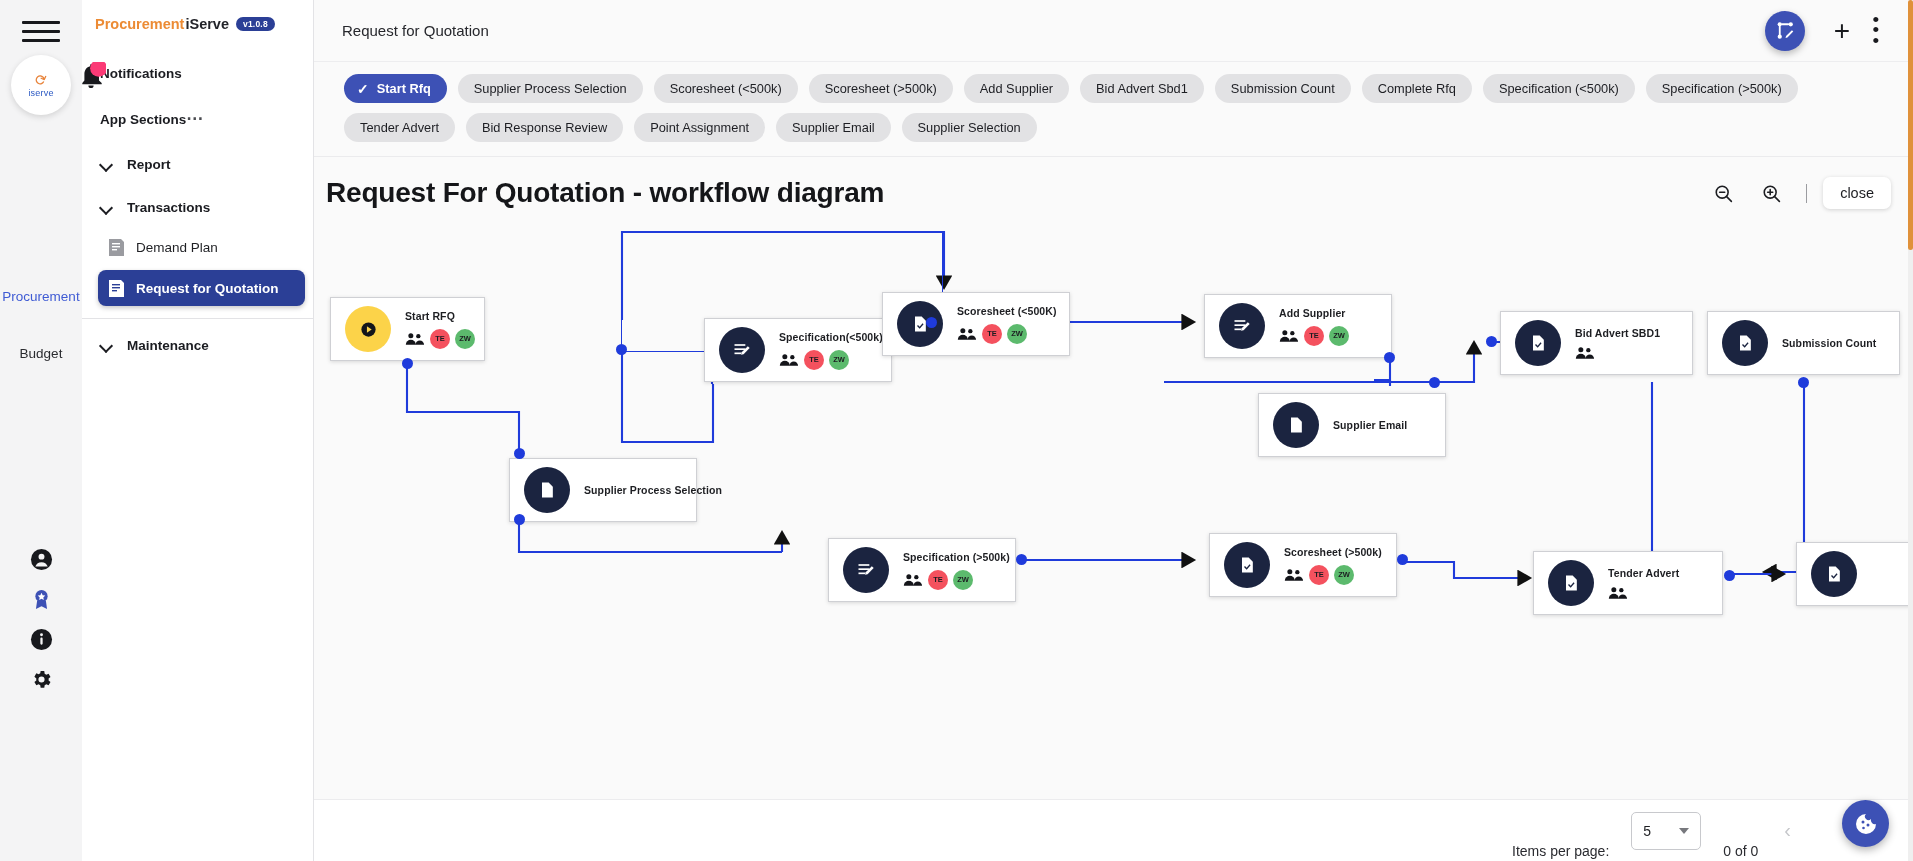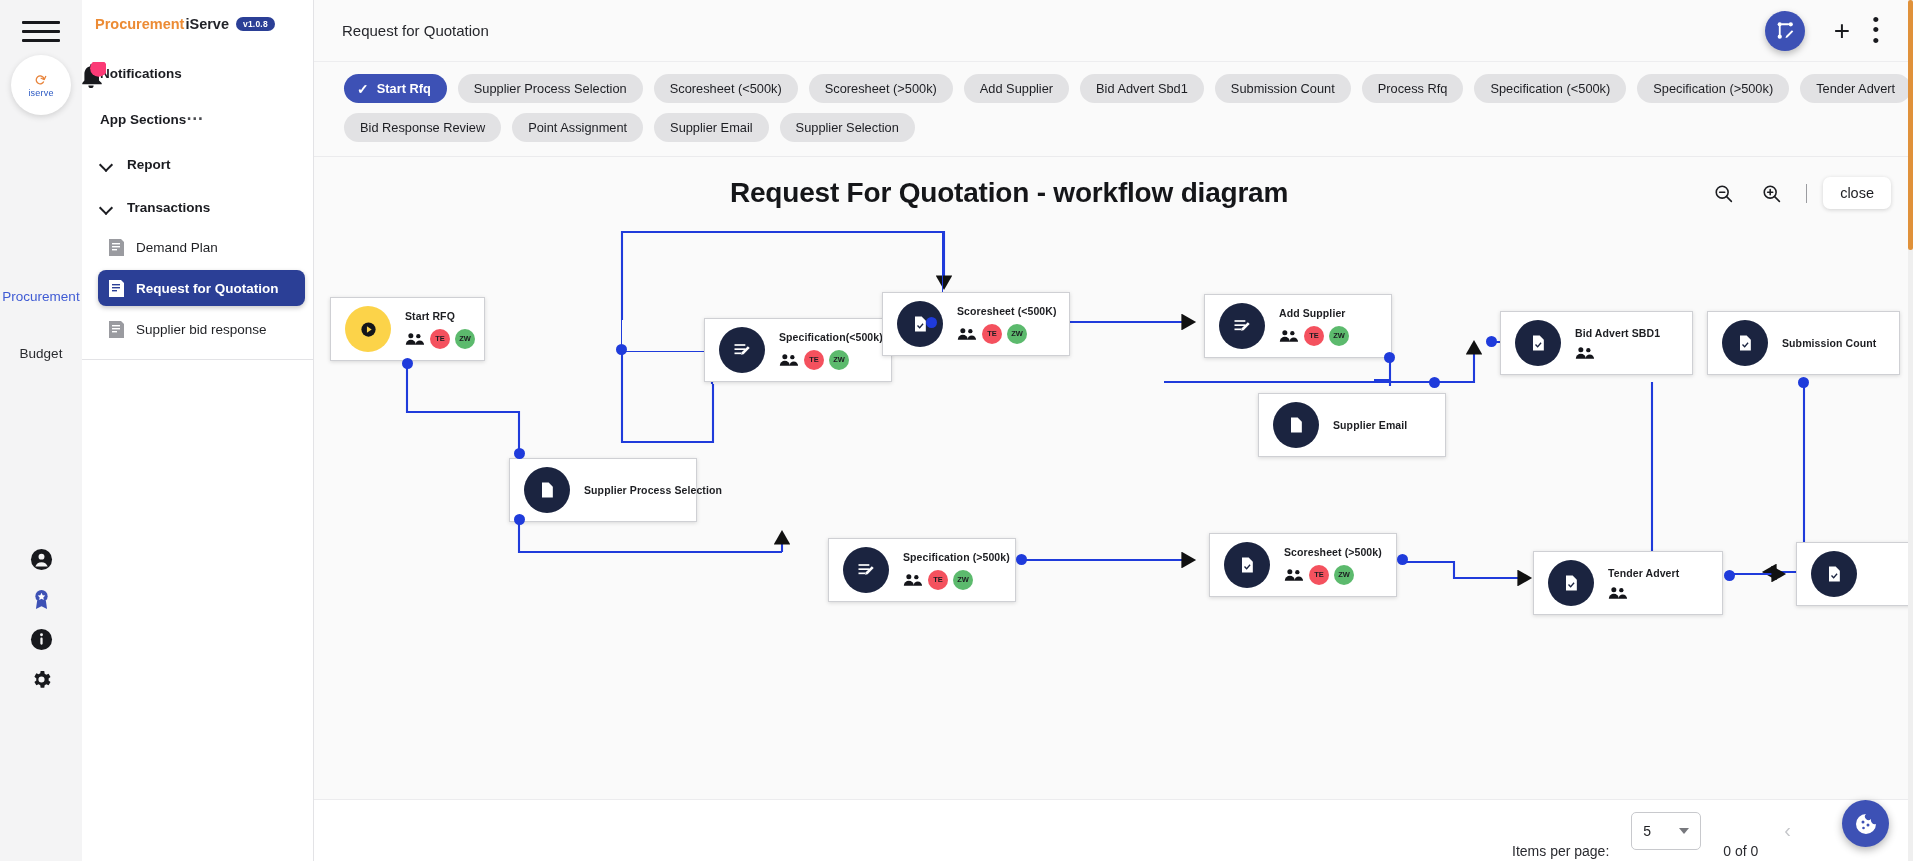--- a/index.html
+++ b/index.html
@@ -113,21 +113,21 @@
     height: 29px; padding: 0 16px; display: inline-flex; align-items: center;
     font-size: 12.8px; white-space: nowrap; cursor: pointer;
   }
   .chip.sel { background: #3d51b5; color: #ffffff; font-weight: 700; gap: 8px; padding-left: 13px; }
   .chip .tick { font-size: 14px; font-weight: 700; }
 
   .diagram-head {
     height: 72px; display: flex; align-items: center; padding: 0 22px 0 12px;
     background: #fafafa;
   }
-  .diagram-head h1 { font-size: 28px; font-weight: 700; color: #151619; flex: 1 1 auto; letter-spacing: -.2px; text-align: center;}
+  .diagram-head h1 { font-size: 28px; font-weight: 700; color: #151619; flex: 1 1 auto; letter-spacing: -.2px;}
   .zoom-btn { width: 34px; height: 34px; display: flex; align-items: center; justify-content: center; cursor: pointer; margin-left: 14px;}
   .vdiv { width: 1px; height: 19px; background: #9b9ca0; margin: 0 16px 0 18px; }
   .close-btn {
     background: #ffffff; border-radius: 7px; box-shadow: 0 1px 4px rgba(0,0,0,.16);
     height: 32px; padding: 0 17px; display: flex; align-items: center;
     font-size: 14.5px; color: #1c1d21; cursor: pointer;
   }
 
   
   .canvas { position: absolute; left: 0; right: 0; top: 222px; bottom: 62px; background: #fafafa; overflow: hidden; }
@@ -268,36 +268,27 @@
             <path d="M1 1h12l3 3v14H1z"></path>
             <g fill="#2b3f96">
               <rect x="4" y="5" width="8" height="1.4"></rect>
               <rect x="4" y="8" width="8" height="1.4"></rect>
               <rect x="4" y="11" width="5" height="1.4"></rect>
             </g>
           </svg>
       </span>
       <span>Request for Quotation</span>
     </div>
-    <div class="nav-item">
-      <span class="doc-ico">
-        <svg width="17" height="19" viewBox="0 0 17 19" fill="#9a9ba0">
-            <path d="M1 1h12l3 3v14H1z"></path>
-            <g fill="#ffffff">
-              <rect x="4" y="5" width="8" height="1.4"></rect>
-              <rect x="4" y="8" width="8" height="1.4"></rect>
-              <rect x="4" y="11" width="5" height="1.4"></rect>
-            </g>
-          </svg>
-      </span>
-      <span>Supplier bid response</span>
-    </div>
 
     <div class="nav-sep"></div>
 
+    <div class="nav-group">
+      <span class="chev"></span>
+      <span class="lbl">Maintenance</span>
+    </div>
 
     <div style="position:absolute;left:-4px;top:62px;">
       <svg width="28" height="30" viewBox="0 0 28 30">
         <path d="M13 26a2.6 2.6 0 0 0 2.6-2.6h-5.2A2.6 2.6 0 0 0 13 26zm8-7.5v-6.2c0-3.9-2.1-7.2-5.7-8v-.9a1.6 1.6 0 1 0-3.2 0v.9c-3.6.8-5.7 4-5.7 8v6.2L4.3 21v1.3h19.4V21z" fill="#18191d"></path>
         <circle cx="20.6" cy="6.2" r="8.5" fill="#fb3a76"></circle>
       </svg>
     </div>
   </div>
 
   <div class="main">
@@ -342,21 +333,21 @@
       <div class="chip">
           <span>Add Supplier</span>
         </div>
       <div class="chip">
           <span>Bid Advert Sbd1</span>
         </div>
       <div class="chip">
           <span>Submission Count</span>
         </div>
       <div class="chip">
-          <span>Process Rfq</span>
+          <span>Complete Rfq</span>
         </div>
       <div class="chip">
           <span>Specification (&lt;500k)</span>
         </div>
       <div class="chip">
           <span>Specification (&gt;500k)</span>
         </div>
       <div class="chip">
           <span>Tender Advert</span>
         </div>

